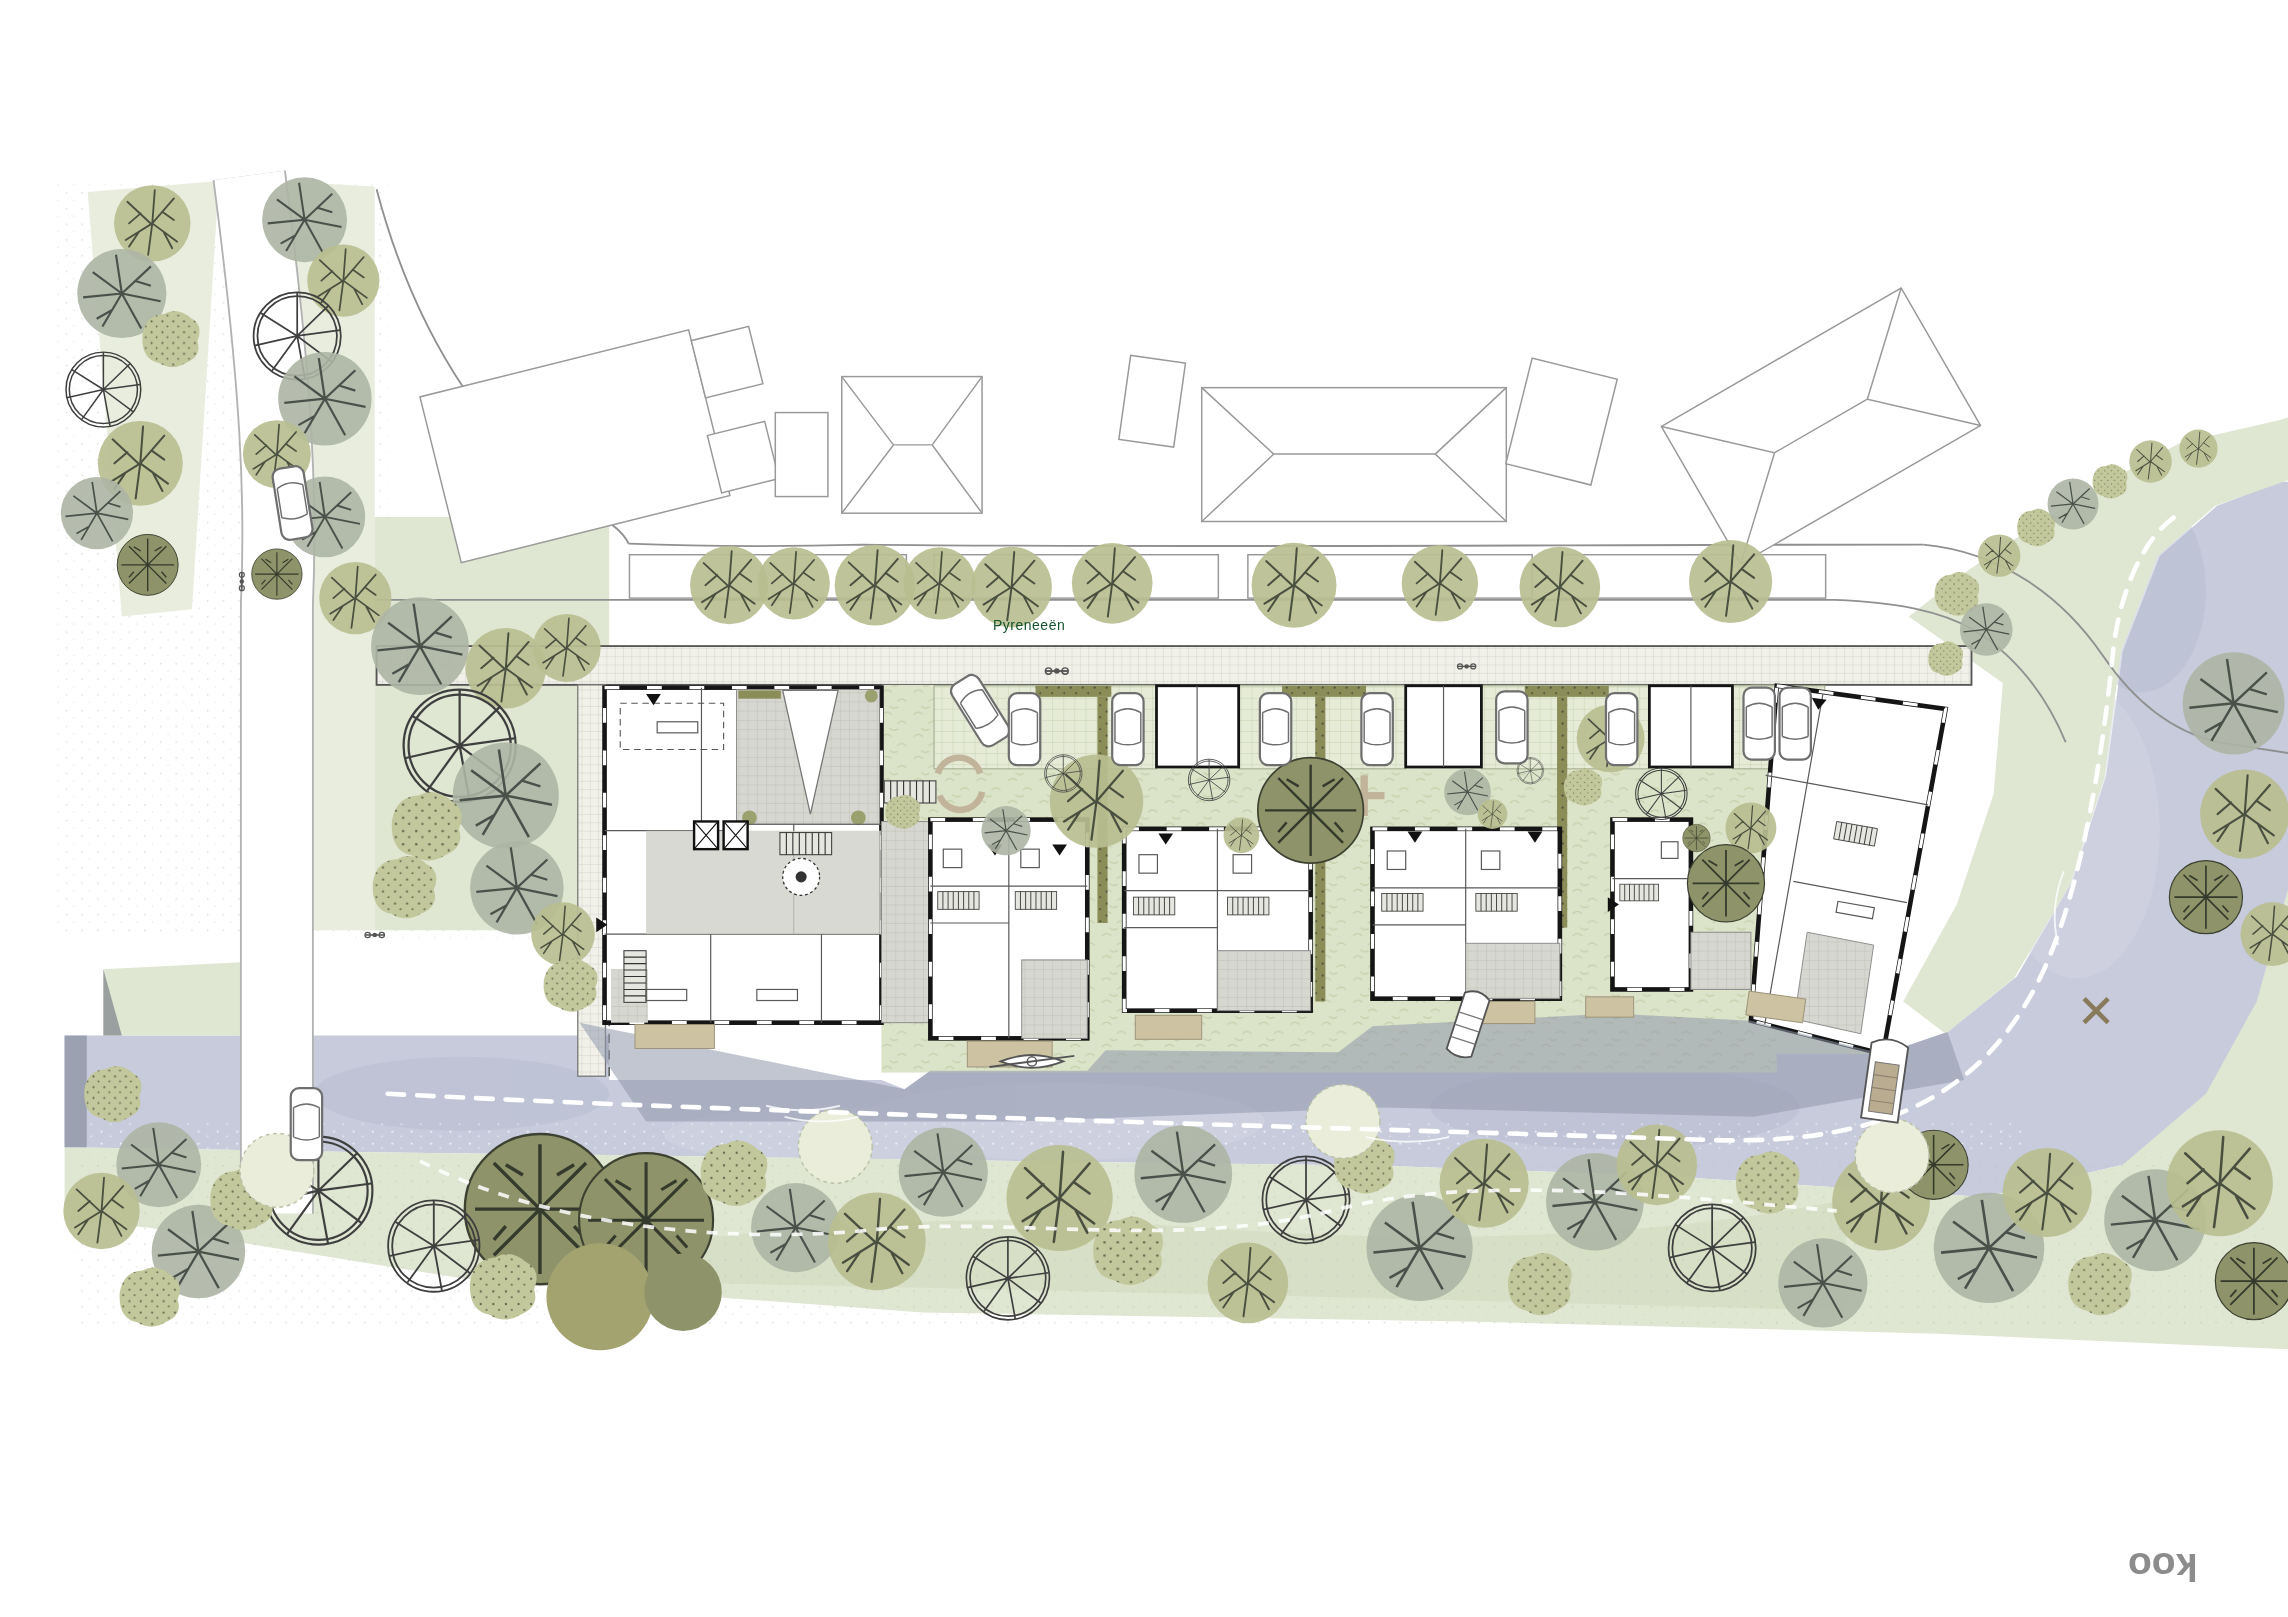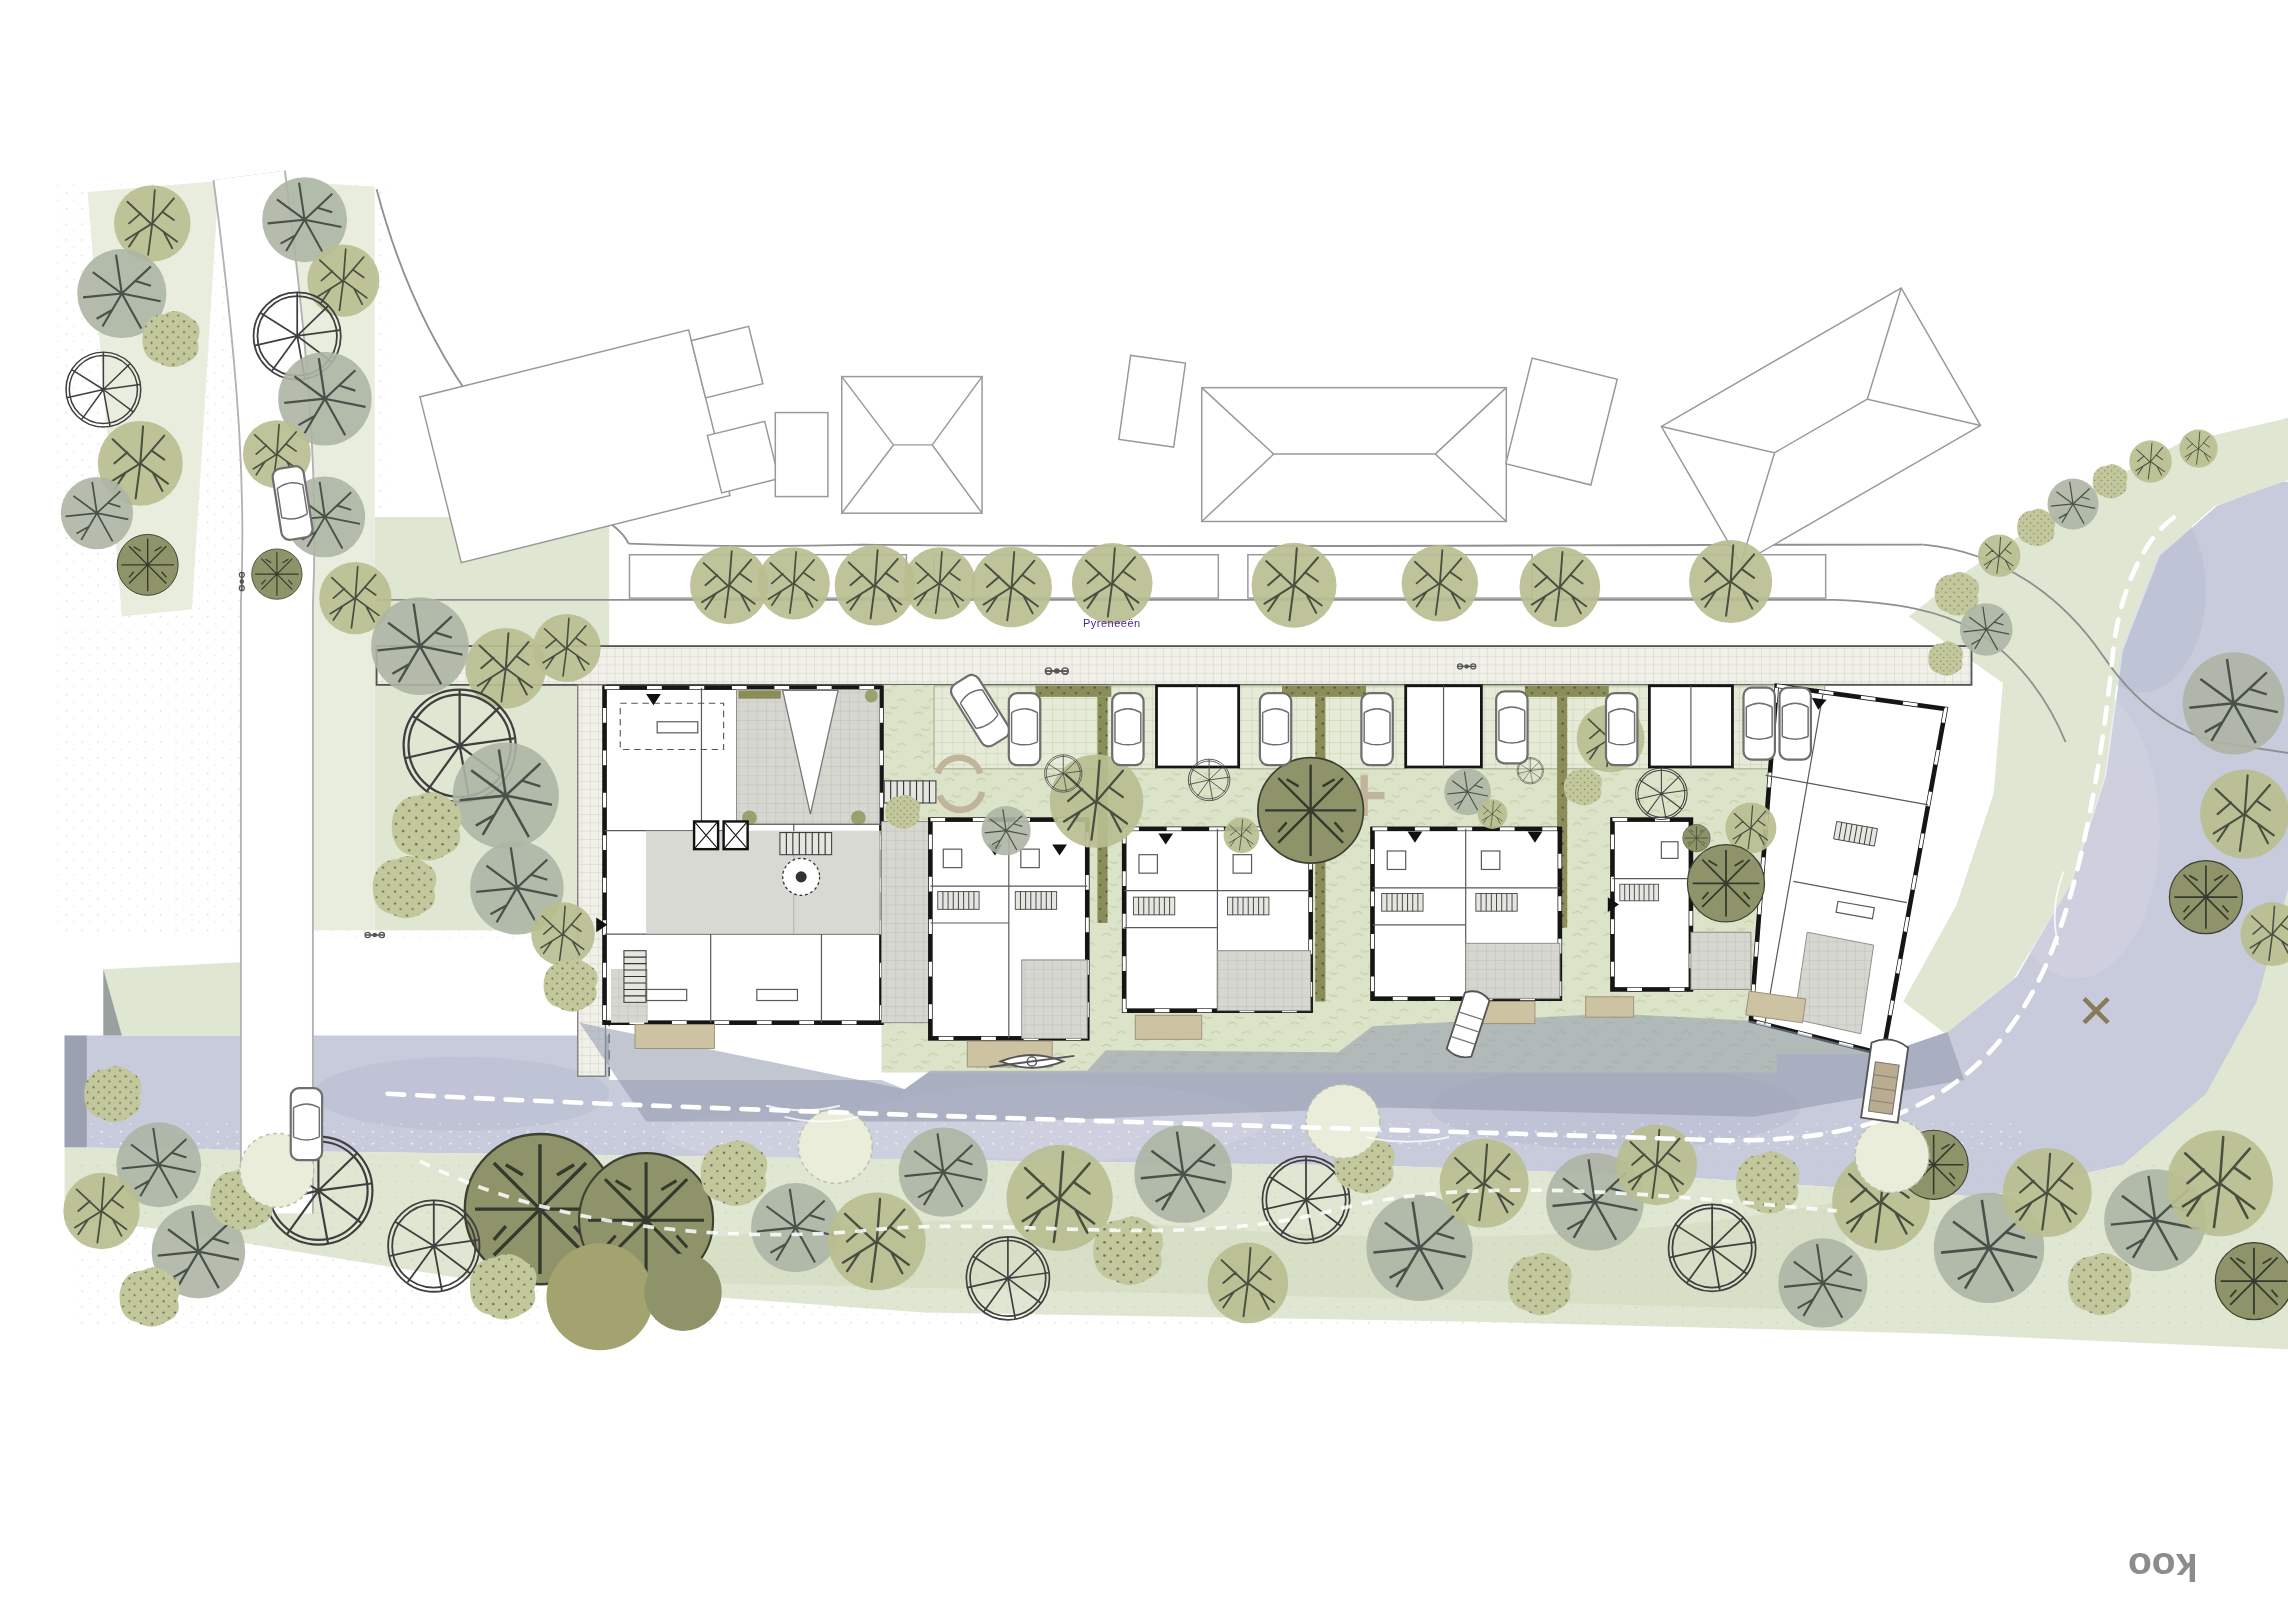--- a/index.html
+++ b/index.html
@@ -29,21 +29,21 @@
   .branch{stroke:#4a5040;stroke-width:2.2;fill:none;stroke-linecap:round;}
   .branchD{stroke:#343a2c;stroke-width:2;fill:none;}
   .spoke{stroke:#3f3f3f;stroke-width:1.8;fill:none;}
   .carB{fill:#ffffff;stroke:#6f6f6f;stroke-width:2.4;}
   .carL{stroke:#6f6f6f;stroke-width:1.6;fill:none;}
   .boat{fill:#ffffff;stroke:#555;stroke-width:2;}
   .mark{fill:#111;}
   .win{stroke:#fff;stroke-width:3.4;stroke-dasharray:16 30;fill:none;}
   .stair{stroke:#333;stroke-width:1.2;}
   
-  .street-label{position:absolute;left:1083px;top:617px;color:#4c1d95;font-size:11px;
+  .street-label{position:absolute;left:993px;top:617px;color:#14532d;font-size:14px;
                 letter-spacing:0.5px;}
   .logo{position:absolute;left:2128px;top:1541px;color:#8c8c8c;font-weight:bold;
         font-size:39px;letter-spacing:0px;line-height:1;}
   .logo .k{display:inline-block;transform:rotate(180deg) translateY(-6.5px);}
 </style>
 </head>
 <body>
 
 <div id="stage">
 <svg id="plan-svg" width="2289" height="1618" viewBox="0 0 2480 1753">

